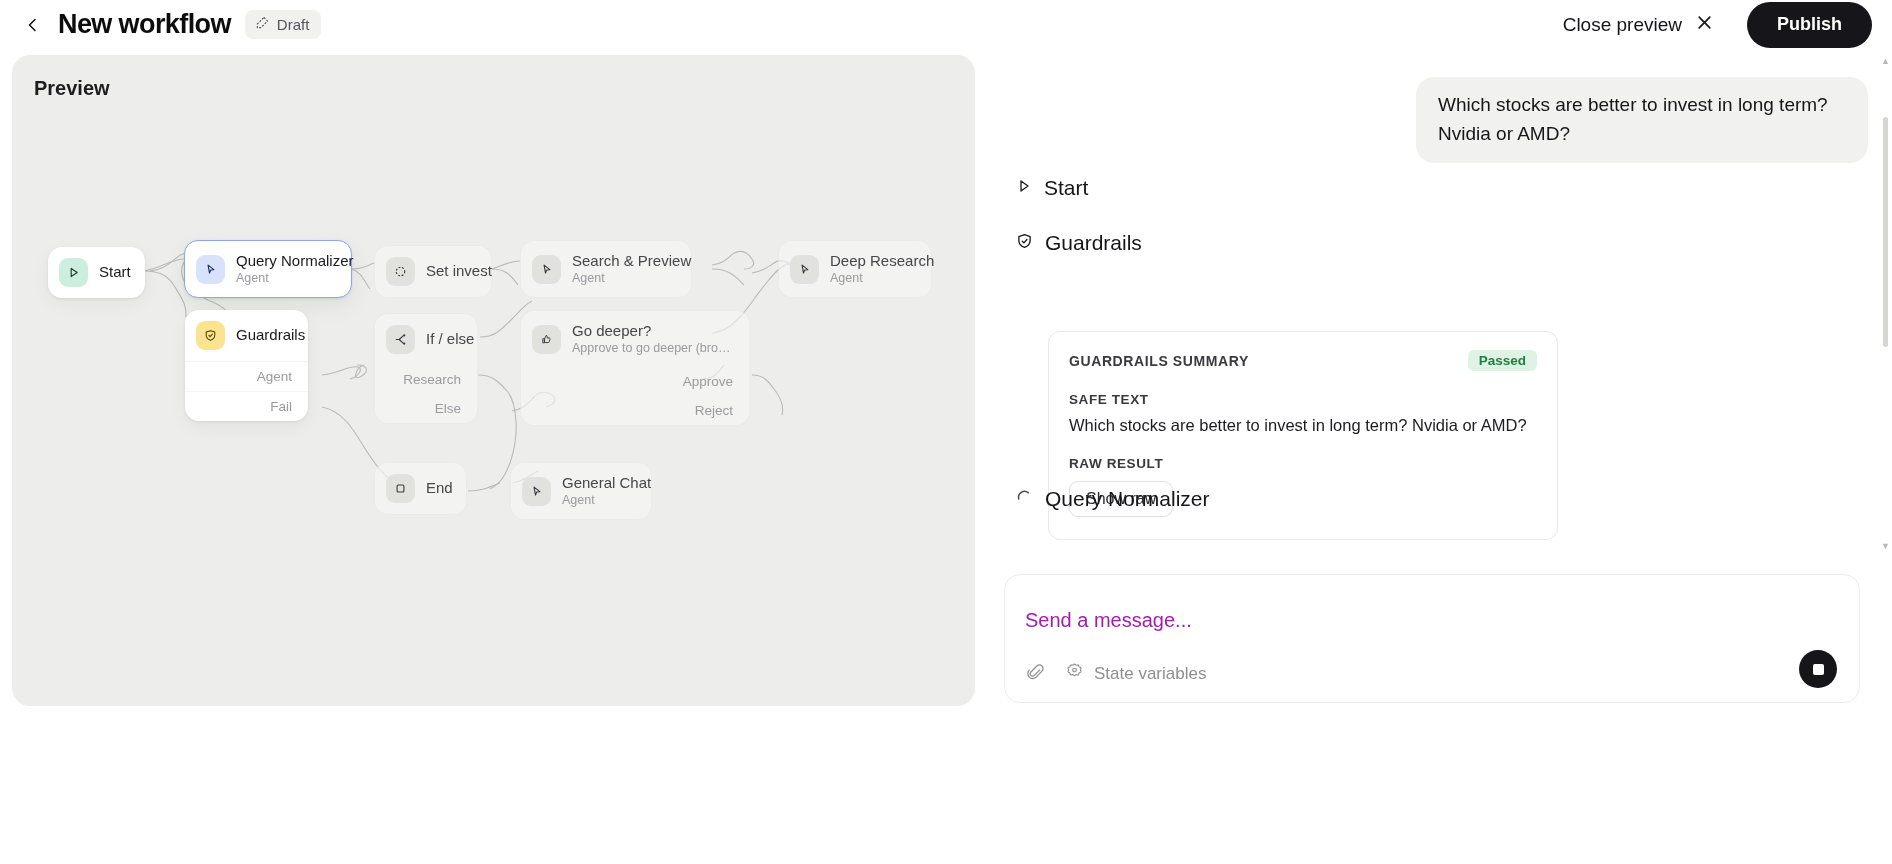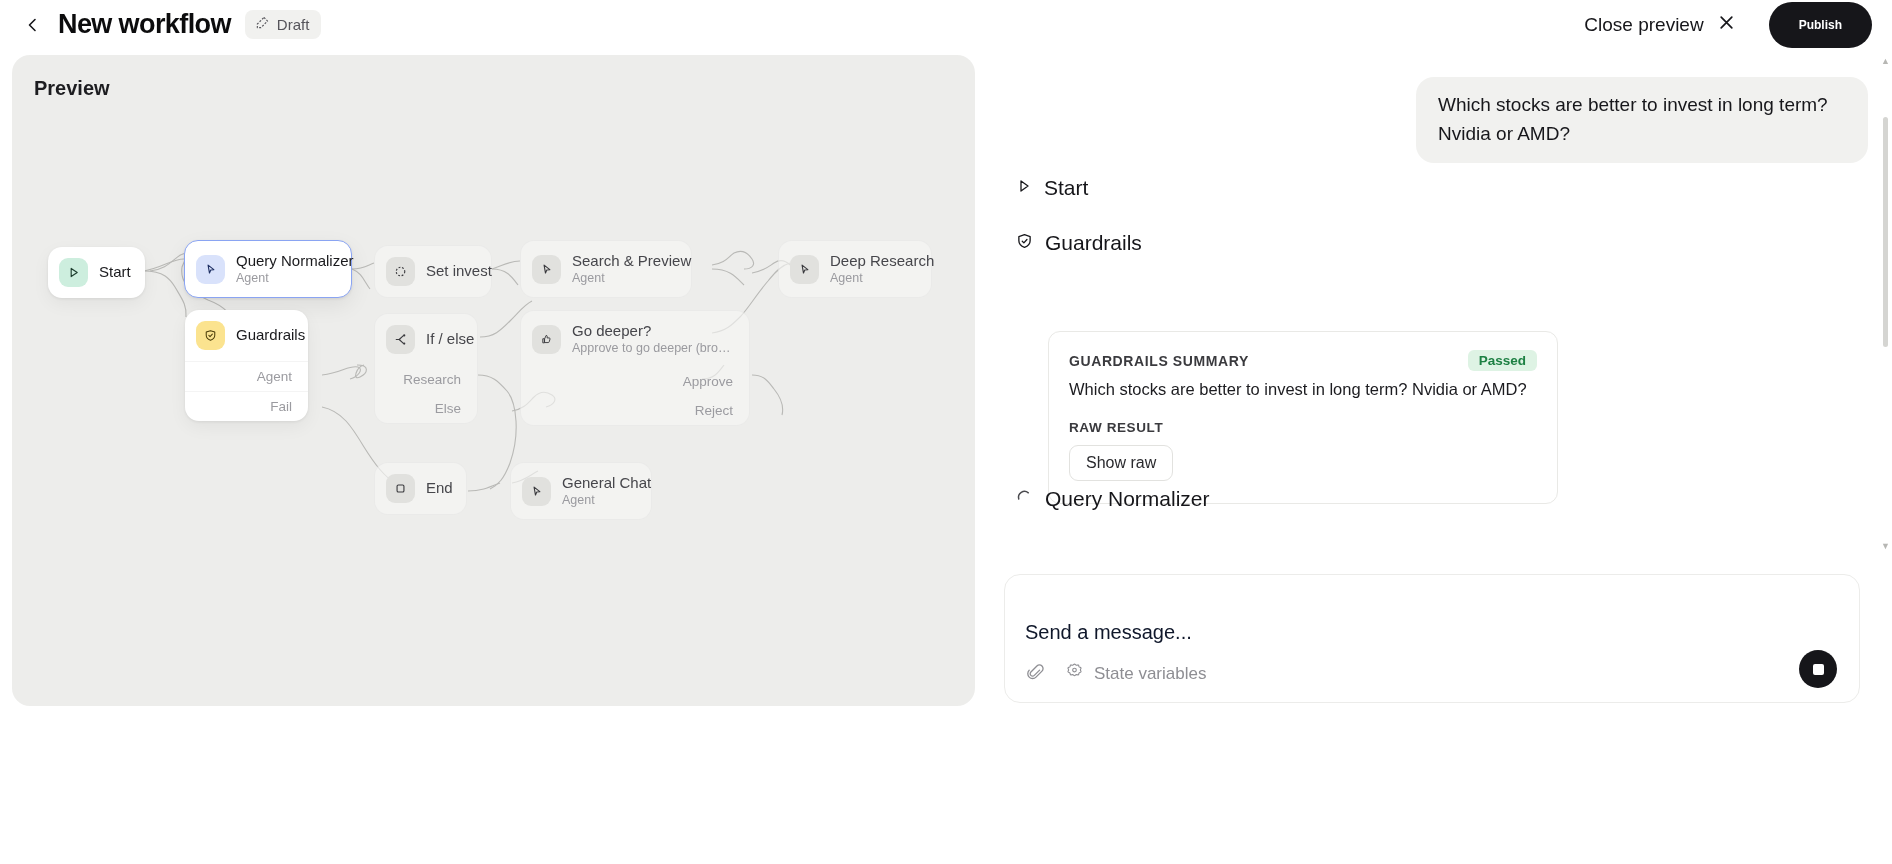--- a/index.html
+++ b/index.html
@@ -41,21 +41,21 @@
     padding-right: 20px; gap: 0;
   }
   .close-preview {
     display: flex; align-items: center; gap: 14px;
     font-size: 19px; color: #16161a; cursor: pointer;
     padding: 6px 8px; border-radius: 8px; margin-left: 36px;
   }
   .publish-btn {
     margin-left: 26px;
     background: #16161a; color: #ffffff;
-    font-size: 12px; font-weight: 600;
+    font-size: 18px; font-weight: 600;
     border: none; border-radius: 24px;
     height: 46px; padding: 4px 30px; cursor: pointer;
     font-family: "Liberation Sans", sans-serif;
   }
 
   
   .canvas {
     position: absolute;
     left: 12px; top: 55px;
     width: 963px; height: 651px;
@@ -169,22 +169,22 @@
 
   
   .composer {
     position: absolute; left: 14px; top: 519px;
     width: 856px; height: 129px;
     border: 1px solid #ececea;
     border-radius: 16px;
     background: #ffffff;
   }
   .composer-placeholder {
-    position: absolute; left: 20px; top: 46px;
-    font-size: 20px; color: #0f172a;
+    position: absolute; left: 20px; top: 34px;
+    font-size: 20px; color: #a21caf;
   }
   .composer-tools {
     position: absolute; left: 20px; bottom: 16px;
     display: flex; align-items: center; gap: 20px;
   }
   .state-vars {
     display: flex; align-items: center; gap: 10px;
     font-size: 17px; color: #8e8e93; cursor: pointer;
   }
   .stop-btn {
@@ -442,20 +442,21 @@
         </svg>
       </span>
       <span class="step-title">Guardrails</span>
     </div>
 
     <div class="gr-card">
       <div class="gr-row">
         <span class="gr-kicker">GUARDRAILS SUMMARY</span>
         <span class="passed-badge">Passed</span>
       </div>
+      <div class="gr-sub">SAFE TEXT</div>
       <div class="gr-body">Which stocks are better to invest in long term? Nvidia or AMD?</div>
       <div class="gr-sub">RAW RESULT</div>
       <button class="show-raw">Show raw</button>
     </div>
 
     <div class="step" style="top:432px;">
       <span>
         <svg width="17" height="17" viewBox="0 0 16 16" fill="none">
           <path d="M2.6 9.4A5.6 5.6 0 0 1 11.6 3.6" stroke="#4a4a4e" stroke-width="1.4" stroke-linecap="round"></path>
         </svg>

